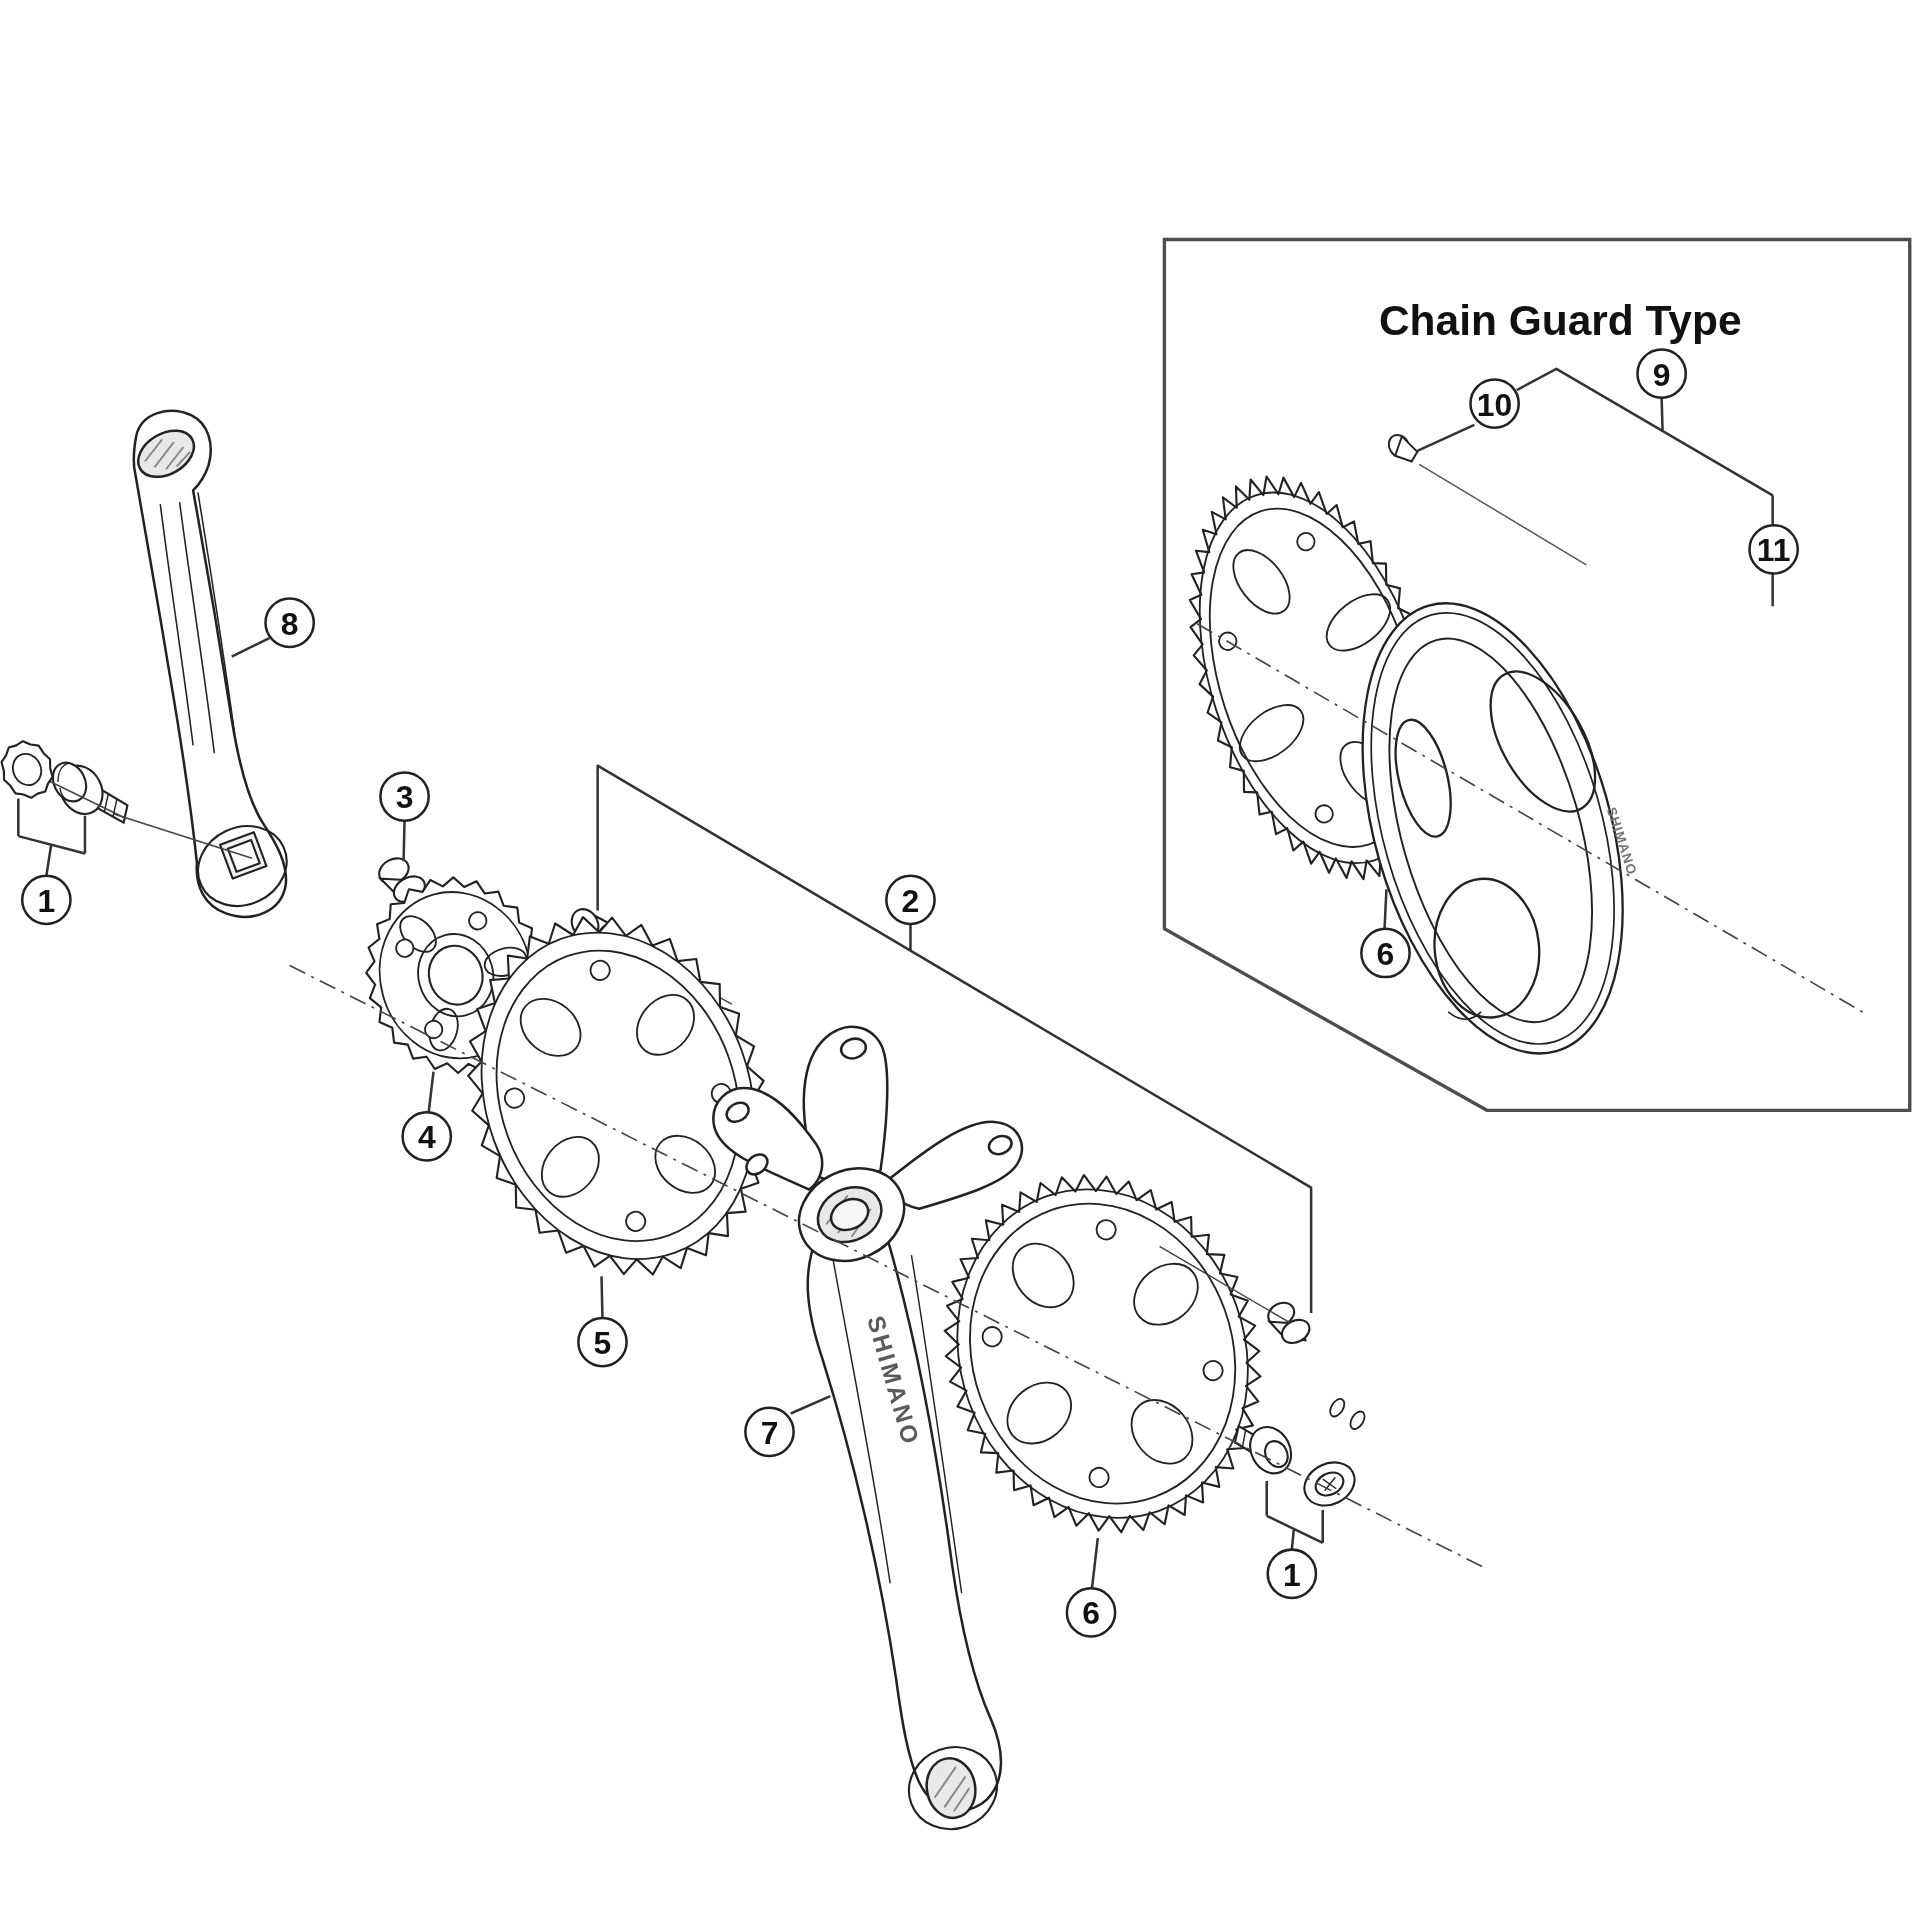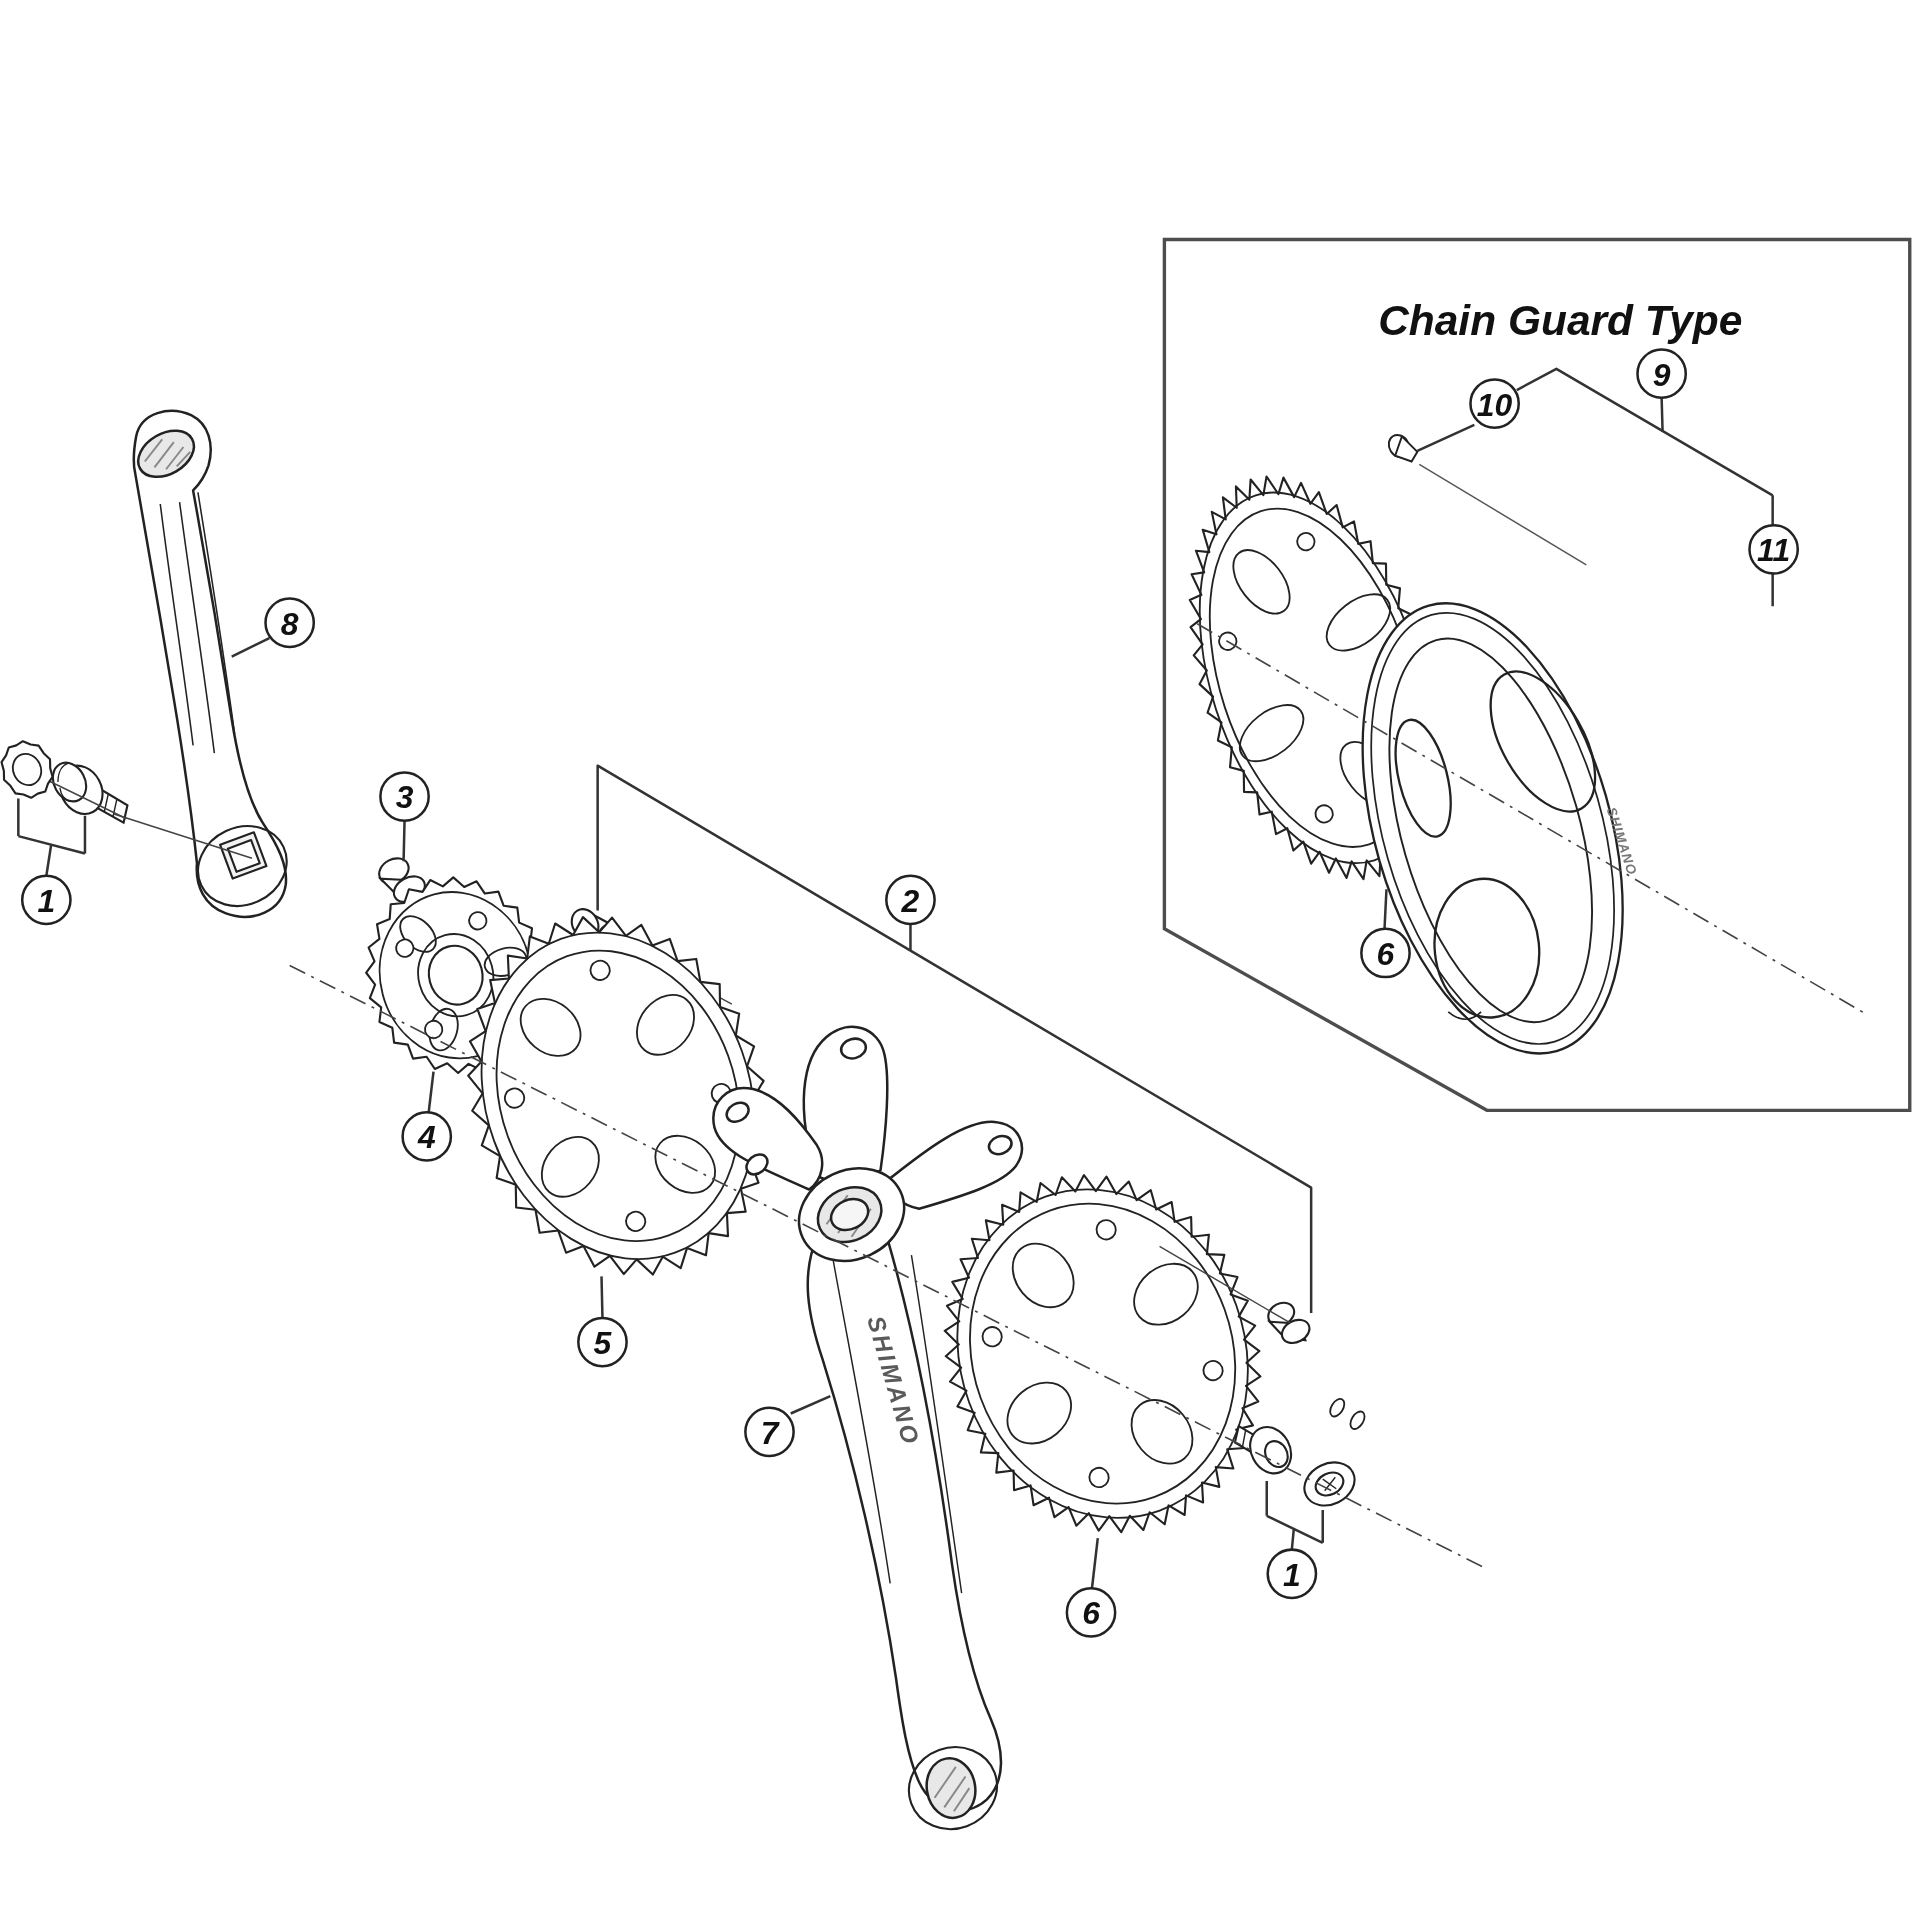--- a/index.html
+++ b/index.html
@@ -1,16 +1,16 @@
 <!DOCTYPE html>
 <html><head>
 <meta charset="utf-8">
 <style>
   html,body{margin:0;padding:0;background:#fff;}
-  .stage{width:1931px;height:1931px;position:relative;background:#fff;overflow:hidden;font-style:italic;}
+  .stage{width:1931px;height:1931px;position:relative;background:#fff;overflow:hidden;}
   svg{display:block;}
   .title-text{font-family:"Liberation Sans","DejaVu Sans",sans-serif;font-weight:bold;font-size:44px;fill:#111;}
   .callout-num{font-family:"Liberation Sans","DejaVu Sans",sans-serif;font-weight:bold;font-size:33px;fill:#111;}
   .brand-crank{font-family:"Liberation Sans","DejaVu Sans",sans-serif;font-weight:bold;font-size:25px;fill:#5a5a5a;letter-spacing:3px;}
   .brand-guard{font-family:"Liberation Sans","DejaVu Sans",sans-serif;font-weight:bold;font-size:14px;fill:#777;letter-spacing:1px;}
 </style>
 </head>
 <body>
 
 <div class="stage">

